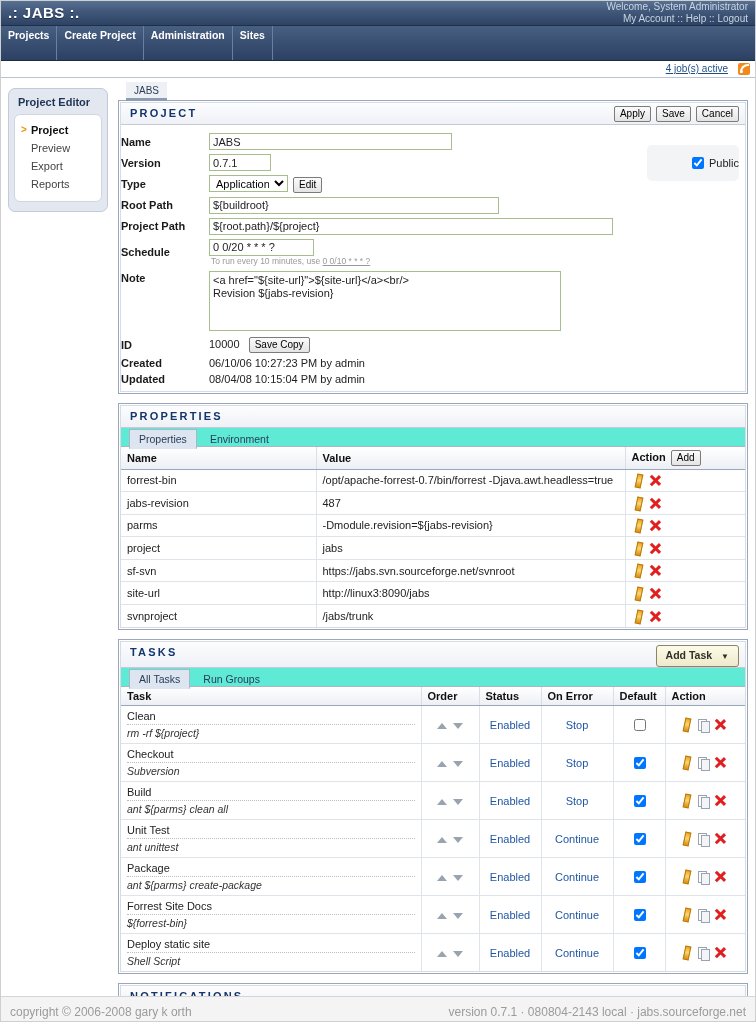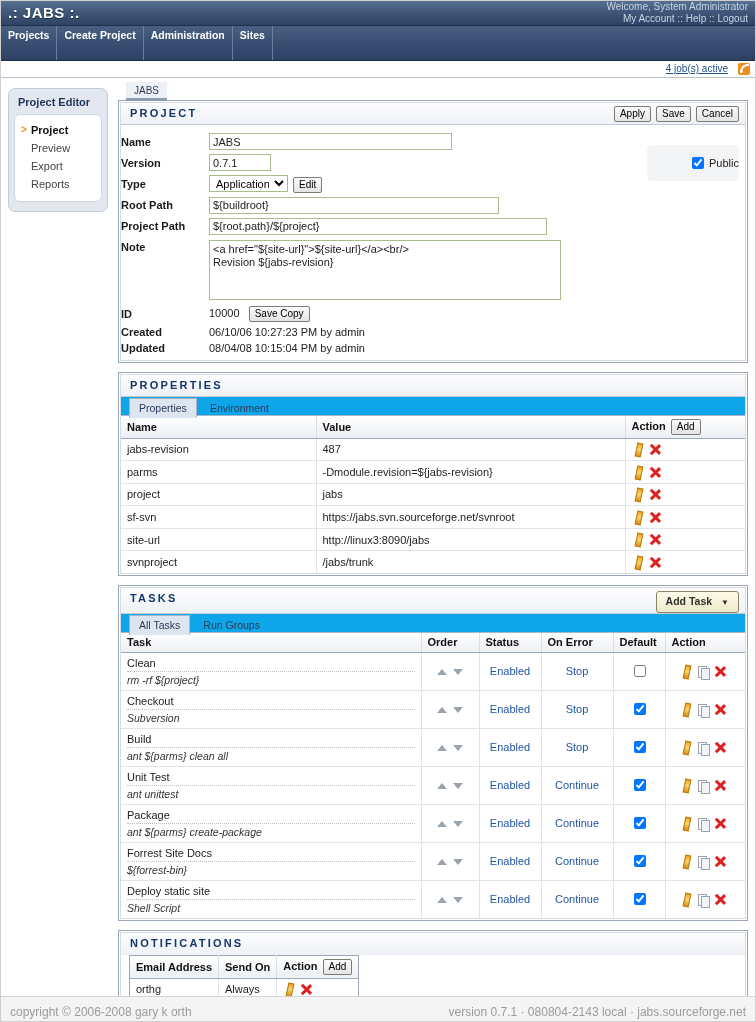--- a/index.html
+++ b/index.html
@@ -183,21 +183,21 @@
     font-family: "Liberation Sans", sans-serif;
     font-size: 11px; color: #222;
     border: 1px solid #a8bd8e;
     background: #ffffff;
     padding: 1px 3px;
     height: 17px;
   }
   .ipt.w-name { width: 243px; }
   .ipt.w-ver  { width: 62px; }
   .ipt.w-root { width: 290px; }
-  .ipt.w-proj { width: 338px; }
+  .ipt.w-proj { width: 404px; }
   .ipt.w-sched{ width: 105px; }
   .sel {
     font-family: "Liberation Sans", sans-serif; font-size: 11px;
     border: 1px solid #a8bd8e; background:#fff; height: 17px;
     padding: 0 2px; width: 79px;
   }
   .hint { font-size: 8.5px; color: #9a9a9a; padding-left: 2px; }
   .hint a { color: #9a9a9a; }
   .txa {
     font-family: "Liberation Sans", sans-serif; font-size: 11px; color:#222;
@@ -212,21 +212,21 @@
     background: #f3f4f6;
     border-radius: 5px;
     display: flex; align-items: center; justify-content: flex-end;
     font-size: 11px; color: #222;
   }
   .publicbox input { margin: 0 5px 0 0; }
 
   
   .subtabs {
     height: 19px; padding-left: 8px; border-bottom: 1px solid #a8b6c8;
-    background: #0ea5e9;
+    background: #5eead4;
   }
   .subtab {
     display: inline-block; font-size: 10.5px; color: #2a3c57;
     padding: 3px 9px 2px 9px; line-height: 13px;
     border: 1px solid transparent; border-bottom: none;
     position: relative; top: 1px;
   }
   .subtab.active {
     background: #dde5f0;
     border: 1px solid #a8b6c8; border-bottom: 1px solid #dde5f0;
@@ -395,20 +395,27 @@
               </tr>
               <tr>
                 <td class="lbl">Root Path</td>
                 <td><input class="ipt w-root" value="${buildroot}" style=""></td>
               </tr>
               <tr>
                 <td class="lbl">Project Path</td>
                 <td><input class="ipt w-proj" value="${root.path}/${project}" style=""></td>
               </tr>
               <tr>
+                <td class="lbl">Schedule</td>
+                <td>
+                  <input class="ipt w-sched" value="0 0/20 * * * ?" style="">
+                  <div class="hint"><span>To run every 10 minutes, use </span><a href="#">0 0/10 * * * ?</a></div>
+                </td>
+              </tr>
+              <tr>
                 <td class="lbl" style="vertical-align:top;padding-top:4px;">Note</td>
                 <td style="padding-top:3px;"><textarea class="txa" style="">&lt;a href="${site-url}"&gt;${site-url}&lt;/a&gt;&lt;br/&gt;
 Revision ${jabs-revision}</textarea></td>
               </tr>
               <tr>
                 <td class="lbl">ID</td>
                 <td>
                   <span class="metaval">10000</span>
                   <button class="btn" style="margin-left:6px;">Save Copy</button>
                 </td>
@@ -441,20 +448,25 @@
               <tr>
                 <th style="width:195px;">Name</th>
                 <th>Value</th>
                 <th style="width:120px;">
                   <span>Action</span>
                   <button class="btn">Add</button>
                 </th>
               </tr>
             </thead>
             <tbody>
+              <tr>
+                <td>forrest-bin</td>
+                <td>/opt/apache-forrest-0.7/bin/forrest -Djava.awt.headless=true</td>
+                <td><span class="ico ico-edit"></span><span class="ico ico-del"></span></td>
+              </tr>
               <tr>
                 <td>jabs-revision</td>
                 <td>487</td>
                 <td><span class="ico ico-edit"></span><span class="ico ico-del"></span></td>
               </tr>
               <tr>
                 <td>parms</td>
                 <td>-Dmodule.revision=${jabs-revision}</td>
                 <td><span class="ico ico-edit"></span><span class="ico ico-del"></span></td>
               </tr>

